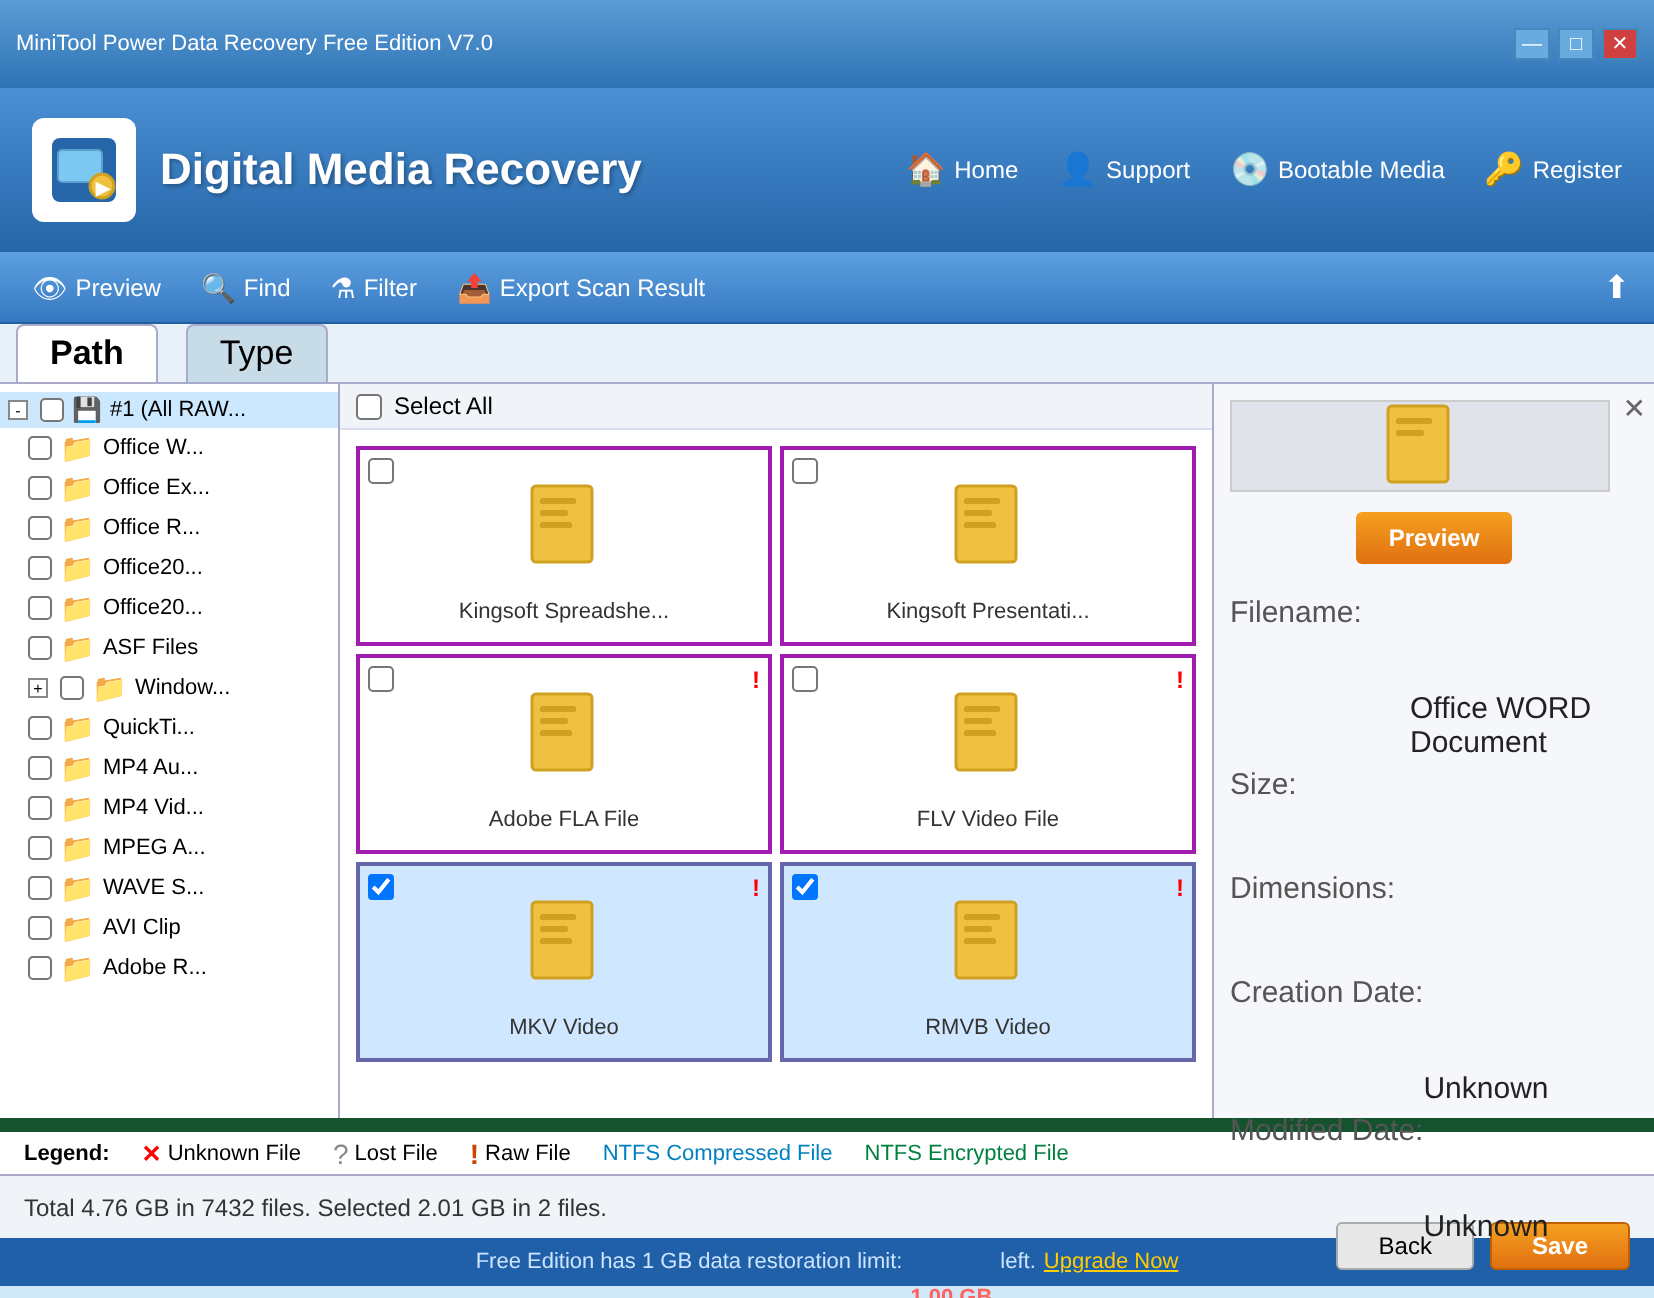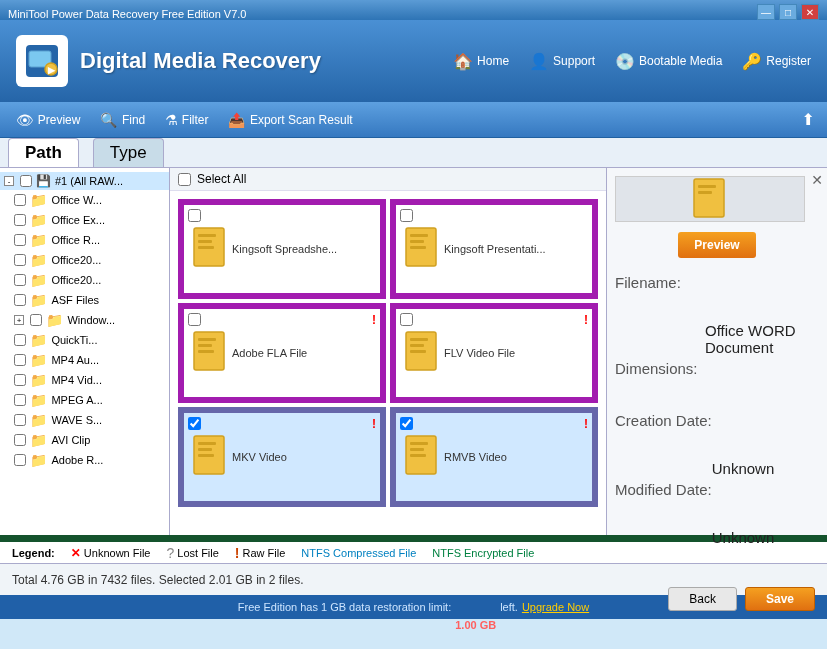--- a/index.html
+++ b/index.html
@@ -1,23 +1,23 @@
 <!DOCTYPE html>
 <html><head>
   <meta charset="utf-8">
   <style>
     * { box-sizing: border-box; margin: 0; padding: 0; }
     body { font-family: 'Segoe UI', Tahoma, Arial, sans-serif; font-size: 12px; background: #d0e8f8; width: 827px; height: 649px; overflow: hidden; }
 
     
     #title-bar {
       background: linear-gradient(to bottom, #5b9bd5, #2e74b5);
-      height: 20px;
-      display: flex;
-      align-items: flex-end;
+      height: 44px;
+      display: flex;
+      align-items: center;
       justify-content: space-between;
       padding: 0 8px;
       color: white;
       font-size: 11px;
       gap: 36px;
     }
     #title-bar-controls { display: flex; gap: 4px; }
     .win-btn {
       width: 18px; height: 16px; background: #6aabdf; border: 1px solid #4488bb;
       color: white; font-size: 10px; display: flex; align-items: center; justify-content: center;
@@ -126,24 +126,24 @@
     #file-grid {
       flex: 1;
       overflow-y: auto;
       padding: 8px;
       display: grid;
       grid-template-columns: repeat(2, 1fr);
       gap: 4px;
       align-content: start;
     }
     .file-item {
-      border: 6px solid #a21caf;
+      border: 2px solid #a21caf;
       background: white;
       display: flex;
-      flex-direction: row;
+      flex-direction: column;
       align-items: center;
       padding: 4px;
       cursor: pointer;
       position: relative;
       min-height: 100px;
     }
     .file-item.selected { background: #d0e8ff; border-color: #66a; }
     .file-item-checkbox { position: absolute; top: 4px; left: 4px; width: 13px; height: 13px; }
     .file-item-warning { position: absolute; top: 4px; right: 4px; color: red; font-size: 12px; font-weight: bold; }
     .file-icon-large { font-size: 44px; color: #f0c040; margin: 12px 0 4px 0; }
@@ -481,20 +481,24 @@
           <rect x="6" y="2" width="30" height="38" rx="2" fill="#f0c040" stroke="#d0a020" stroke-width="1.5"></rect>
           <rect x="10" y="8" width="18" height="3" rx="1" fill="#d0a020"></rect>
           <rect x="10" y="14" width="14" height="3" rx="1" fill="#d0a020"></rect>
         </svg>
     </div>
     <button id="preview-btn">Preview</button>
     <div id="file-info">
       <div class="info-row">
         <span class="info-label">Filename:</span>
         <span class="info-value">Office WORD Document</span>
+      </div>
+      <div class="info-row">
+        <span class="info-label">Size:</span>
+        <span class="info-value"></span>
       </div>
       <div class="info-row">
         <span class="info-label">Dimensions:</span>
         <span class="info-value"></span>
       </div>
       <div class="info-row">
         <span class="info-label">Creation Date:</span>
         <span class="info-value">Unknown</span>
       </div>
       <div class="info-row">

